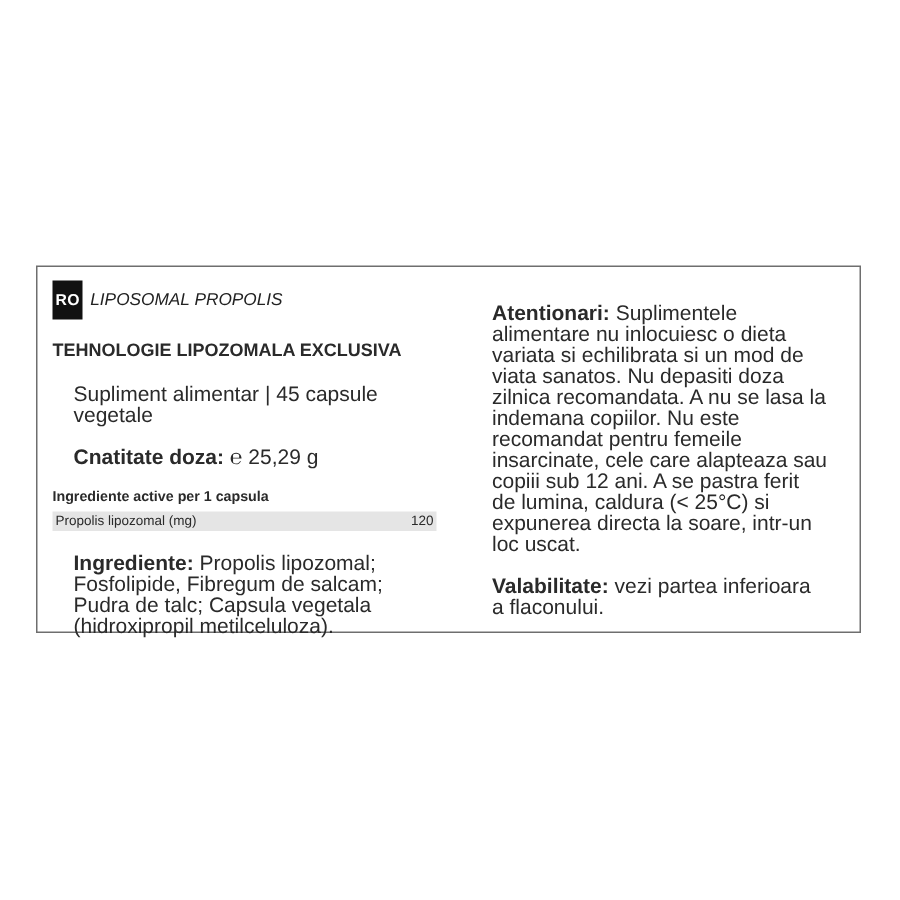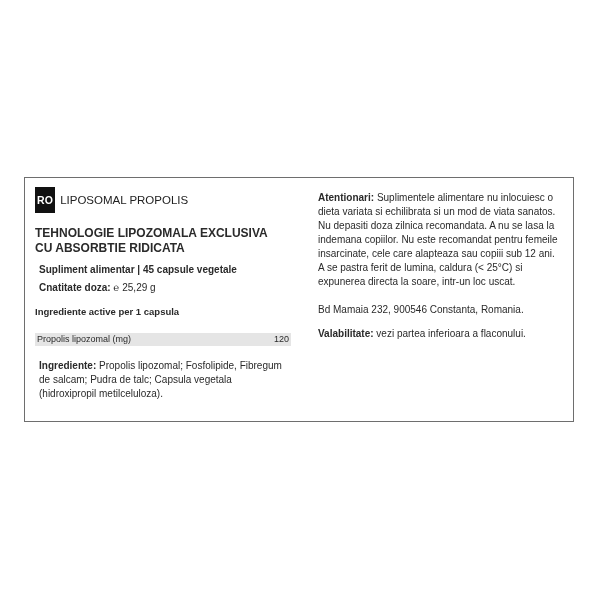--- a/index.html
+++ b/index.html
@@ -5,61 +5,59 @@
   html, body { margin: 0; padding: 0; background: #ffffff; }
   body { width: 600px; height: 600px; position: relative; overflow: hidden;
          font-family: "Liberation Sans", "DejaVu Sans", sans-serif; color: #2a2a2a; }
   .label-box { position: absolute; left: 24px; top: 177px; width: 550px; height: 245px;
                border: 1px solid #6e6e6e; box-sizing: border-box; }
   .col-left { position: absolute; left: 10px; top: 9px; width: 256px; }
   .col-right { position: absolute; left: 289px; top: 9px; width: 252px; }
   .title-row { display: flex; align-items: center; font-size: 11.5px; margin-bottom: 13px; }
   .lang-badge { background: #111; color: #fff; font-weight: bold; font-size: 10.5px;
                 padding: 7px 2px; line-height: 12px; margin-right: 5px; letter-spacing: 0.2px; }
-  .product-name { color: #222; }
+  .product-name { color: #222; font-style: italic; }
   .headline { font-size: 12px; font-weight: bold; line-height: 14.5px; margin-bottom: 8px; color:#2a2a2a; }
-  p { margin: 4px; font-size: 10px; line-height: 14px; }
+  p { margin: 14px; font-size: 14px; line-height: 14px; }
   .block { margin-bottom: 10px; }
   b { font-weight: bold; }
-  .ing-title { font-size: 9.5px; font-weight: bold; line-height: 13px; margin-bottom: 15px; }
+  .ing-title { font-size: 9.5px; font-weight: bold; line-height: 13px; margin-bottom: 3px; }
   .ing-row { display: flex; justify-content: space-between; background: #e5e5e5;
              font-size: 9px; line-height: 13px; padding: 0 2px; margin-bottom: 13px; }
   .right-headline { font-size: 10px; font-weight: bold; line-height: 14.5px; margin-bottom: 9px; }
 </style>
 </head>
 <body>
 
 <div class="label-box">
   <div class="col-left">
     <div class="title-row">
       <span class="lang-badge">RO</span>
       <span class="product-name">LIPOSOMAL PROPOLIS</span>
     </div>
     <div class="headline">
       <div>TEHNOLOGIE LIPOZOMALA EXCLUSIVA</div>
-      <div>CU ABSORBTIE RIDICATA</div>
     </div>
     <div class="block">
-      <p style="font-weight:bold">Supliment alimentar | 45 capsule vegetale</p>
+      <p style="font-weight:normal">Supliment alimentar | 45 capsule vegetale</p>
       <p><b>Cnatitate doza:</b> <span>℮ 25,29 g</span></p>
     </div>
     <div class="ing-title">Ingrediente active per 1 capsula</div>
     <div class="ing-row">
       <span>Propolis lipozomal (mg)</span>
       <span>120</span>
     </div>
     <div>
       <p><b>Ingrediente:</b><span> Propolis lipozomal; Fosfolipide, Fibregum de salcam; Pudra de talc; Capsula vegetala (hidroxipropil metilceluloza).</span></p>
     </div>
   </div>
 
   <div class="col-right">
     <div class="block">
       <p><b>Atentionari:</b><span> Suplimentele alimentare nu inlocuiesc o dieta variata si echilibrata si un mod de viata sanatos. Nu depasiti doza zilnica recomandata. A nu se lasa la indemana copiilor. Nu este recomandat pentru femeile insarcinate, cele care alapteaza sau copiii sub 12 ani. A se pastra ferit de lumina, caldura (&lt; 25°C) si expunerea directa la soare, intr-un loc uscat.</span></p>
     </div>
     <div class="block" style="margin-top:14px">
-      <p>Bd Mamaia 232, 900546 Constanta, Romania.</p>
     </div>
     <div>
       <p><b>Valabilitate:</b><span> vezi partea inferioara a flaconului.</span></p>
     </div>
   </div>
 </div>
 
 </body></html>

